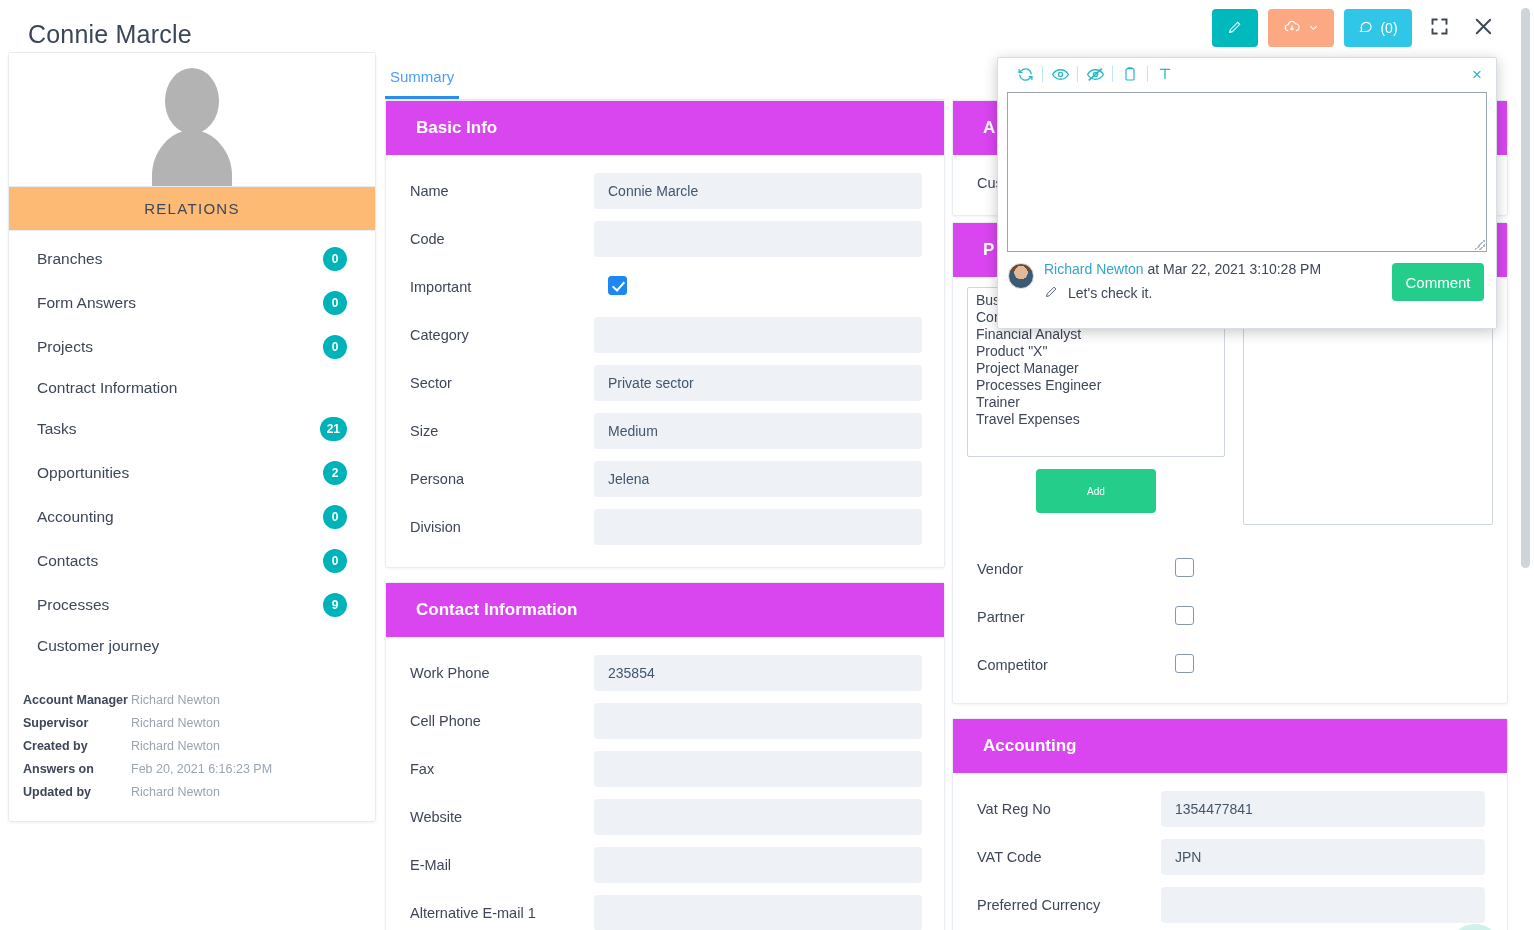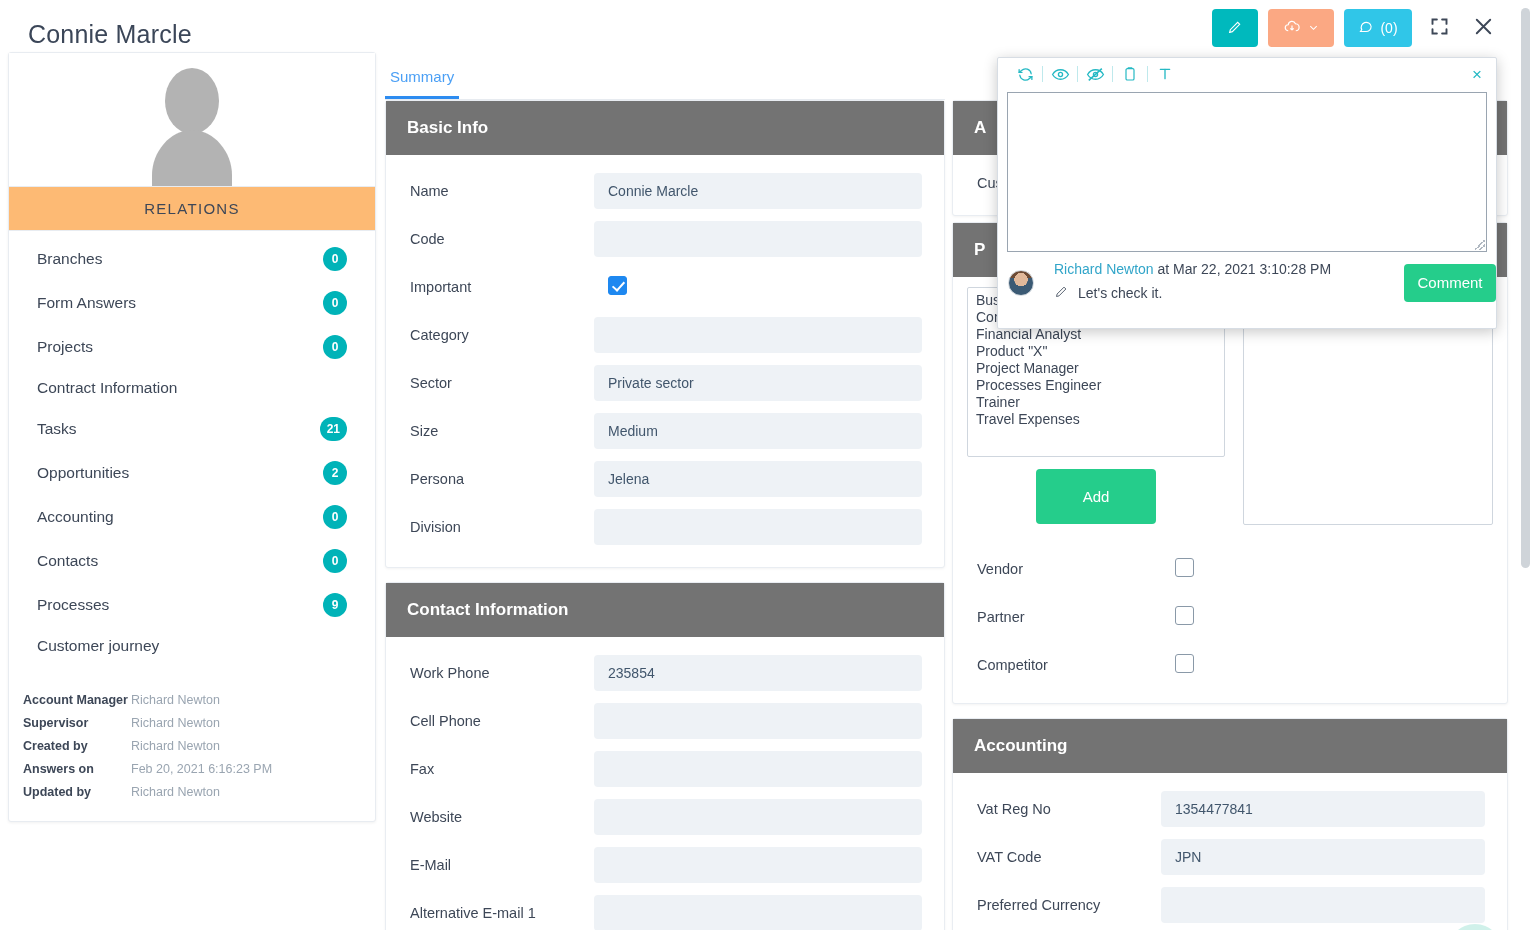--- a/index.html
+++ b/index.html
@@ -59,21 +59,21 @@
   .own-k { width:108px; font-weight:bold; color:#3d4757; line-height:1.35; }
   .own-v { color:#9aa5b1; line-height:1.35; }
 
   .maincol { position:absolute; left:385px; top:52px; width:560px; }
   .rightcol { position:absolute; left:952px; top:52px; width:556px; }
 
   .tabs { height:48px; border-bottom:1px solid #e8ecf1; display:flex; align-items:flex-end; background:#fff; }
   .tab { padding:0 5px 11px 5px; font-size:15px; color:#4a9ff5; border-bottom:3px solid #2d8cf0; cursor:pointer; }
 
   .card { background:#fff; border:1px solid #e9edf2; border-radius:3px; box-shadow:0 1px 3px rgba(0,0,0,.05); margin-bottom:14px; }
-  .card-head { background:#737373; color:#fff; font-size:17px; font-weight:bold; padding:17px 21px; }
+  .card-head { background:#d946ef; color:#fff; font-size:17px; font-weight:bold; padding:17px 30px; }
   .card-body { padding:12px 22px 16px 12px; }
   .frow { display:flex; align-items:center; min-height:48px; }
   .flabel { width:196px; padding-left:12px; font-size:14.5px; color:#3d4757; }
   .fvalue {
     flex:1; background:#eef2f6; border-radius:4px; min-height:36px;
     display:flex; align-items:center; padding:0 14px; font-size:14px; color:#41566c;
   }
   .cbx { width:19px;height:19px;border:1px solid #8a99a8;border-radius:3px;background:#fff; display:inline-block; }
   .cbx.checked { background:#1e88f0; border-color:#1e88f0; position:relative; }
   .cbx.checked:after {
@@ -83,41 +83,41 @@
 
   
   .split { display:flex; gap:18px; padding:10px 14px 16px 14px; }
   .listbox {
     width:258px; height:170px; border:1px solid #cfd6de; border-radius:2px;
     background:#fff; padding:4px 6px; overflow:hidden; font-size:14px; line-height:17px; color:#3d4757;
   }
   .listbox.empty { height:238px; }
   .listopt { padding:0 2px; cursor:pointer; white-space:nowrap; }
   .add-btn {
-    display:block; margin:12px auto 0; width:120px; height:55px;
+    display:block; margin:12px auto 0; width:120px; height:44px;
     background:#25cd8b; color:#fff; border:none; border-radius:4px;
-    font-size:15px; cursor:pointer; font-family:"Liberation Sans", sans-serif;
+    font-size:10px; cursor:pointer; font-family:"Liberation Sans", sans-serif;
   }
 
   
   .popup {
     position:absolute; left:997px; top:57px; width:500px; height:272px;
     background:#fff; border:1px solid #d7dde4; border-radius:2px;
     box-shadow:0 3px 14px rgba(0,0,0,.22); z-index:50;
   }
   .popup-toolbar { height:32px; display:flex; align-items:center; padding:0 10px; gap:0; }
   .pt-ico { width:34px;height:26px;display:flex;align-items:center;justify-content:center;color:#25b9c4;cursor:pointer; }
   .pt-sep { width:1px;height:16px;background:#bfe9ec; }
   .pt-close { margin-left:auto; color:#25b9c4; cursor:pointer; font-size:17px; line-height:1; padding:0 4px; }
   .popup-textarea {
     margin:2px 9px 0 9px; height:160px; border:1px solid #9aa5b1; background:#fff; position:relative;
   }
   .ta-grip { position:absolute; right:1px; bottom:1px; width:10px; height:10px;
     background:linear-gradient(135deg,transparent 45%,#b0b8c1 45%,#b0b8c1 55%,transparent 55%,transparent 70%,#b0b8c1 70%,#b0b8c1 80%,transparent 80%); }
-  .popup-foot { display:flex; align-items:center; padding:9px 0 0 10px;gap:10px; }
+  .popup-foot { display:flex; align-items:flex-start; padding:9px 12px 0 10px; }
   .cm-avatar {
     width:26px;height:26px;border-radius:50%;flex:0 0 26px; margin-top:2px;
     background:radial-gradient(circle at 50% 36%, #e0b89a 0 34%, transparent 35%), linear-gradient(#6d4b35 0 30%, #3b5a74 30% 100%);
     border:1px solid #d4dae0; overflow:hidden;
   }
   .cm-text { margin-left:10px; font-size:14px; }
   .cm-author { color:#31a5c9; }
   .cm-when { color:#3d4757; }
   .cm-body { margin-top:7px; display:flex; align-items:center; gap:9px; color:#3d4757; font-size:14px; }
   .comment-btn {

